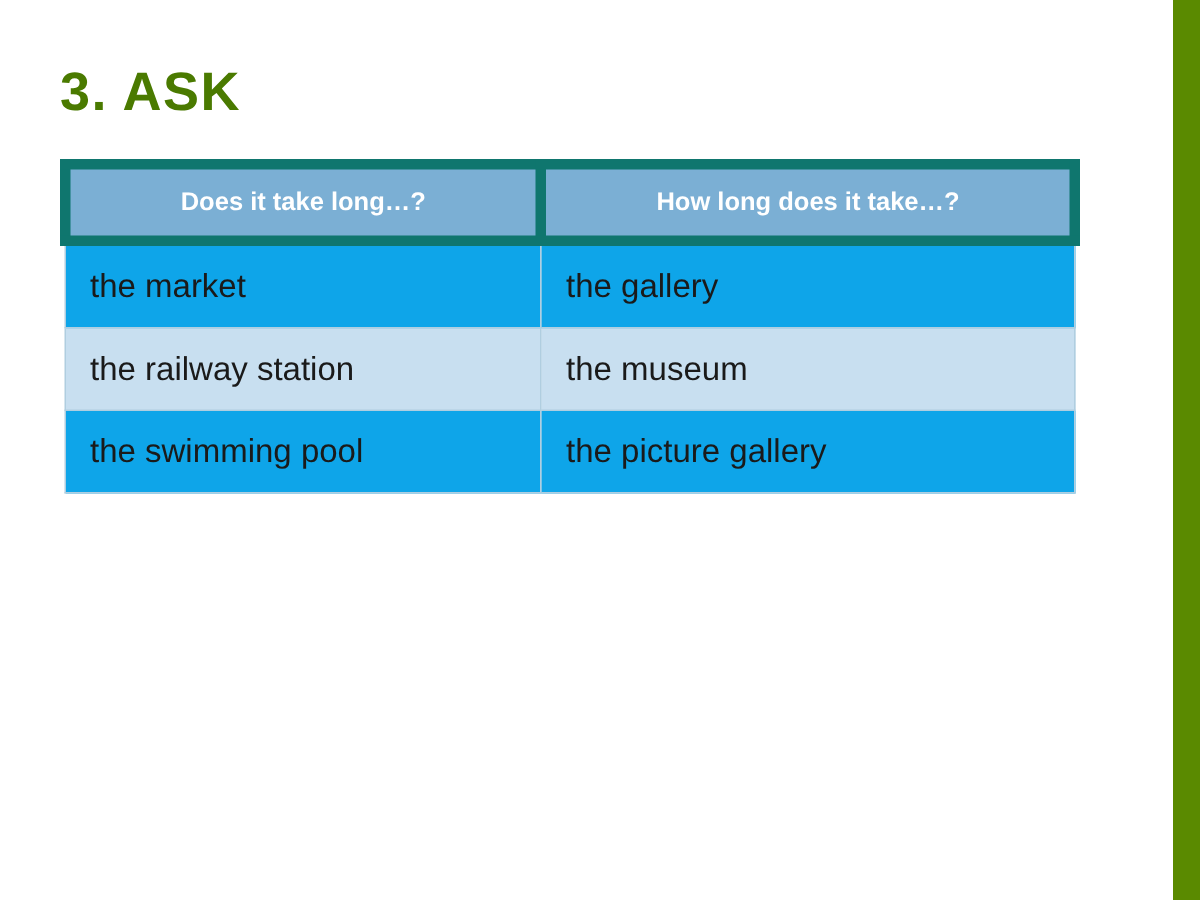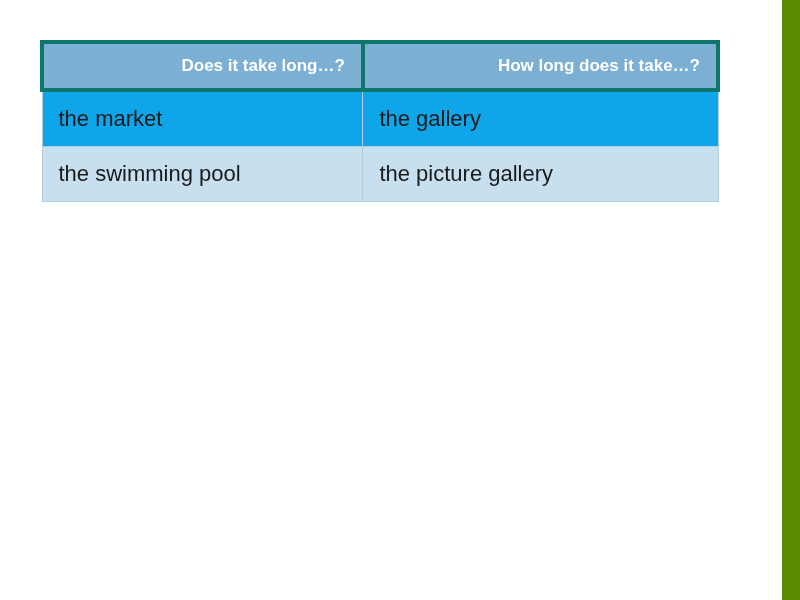--- a/index.html
+++ b/index.html
@@ -44,22 +44,22 @@
       border-collapse: collapse;
       border: 1px solid #9ab8d4;
     }
 
     .ask-table thead tr th {
       background-color: #7bafd4;
       color: #ffffff;
       font-weight: bold;
       font-size: 17px;
       padding: 12px 16px;
-      text-align: right;
-      border: 4px solid #0f766e;
+      text-align: center;
+      border: 7px solid #0f766e;
     }
 
     .ask-table tbody tr td {
       background-color: #0ea5e9;
       font-size: 22px;
       color: #1a1a1a;
       padding: 14px 16px;
       border: 1px solid #b0cee0;
     }
 
@@ -67,33 +67,38 @@
       background-color: #c8dff0;
     }
   </style>
 </head>
 <body>
 
 <div class="green-bar"></div>
 
 <div class="page-content">
 
+  <h1 class="page-title">3. ASK</h1>
 
   <table class="ask-table">
     <thead>
       <tr>
         <th>Does it take long…?</th>
         <th>How long does it take…?</th>
       </tr>
     </thead>
     <tbody id="table-body">
     <tr>
           <td>the market</td>
           <td>the gallery</td>
         </tr>
         <tr>
+          <td>the railway station</td>
+          <td>the museum</td>
+        </tr>
+        <tr>
           <td>the swimming pool</td>
           <td>the picture gallery</td>
         </tr>
       </tbody>
   </table>
 
 </div>
 
 </body></html>

